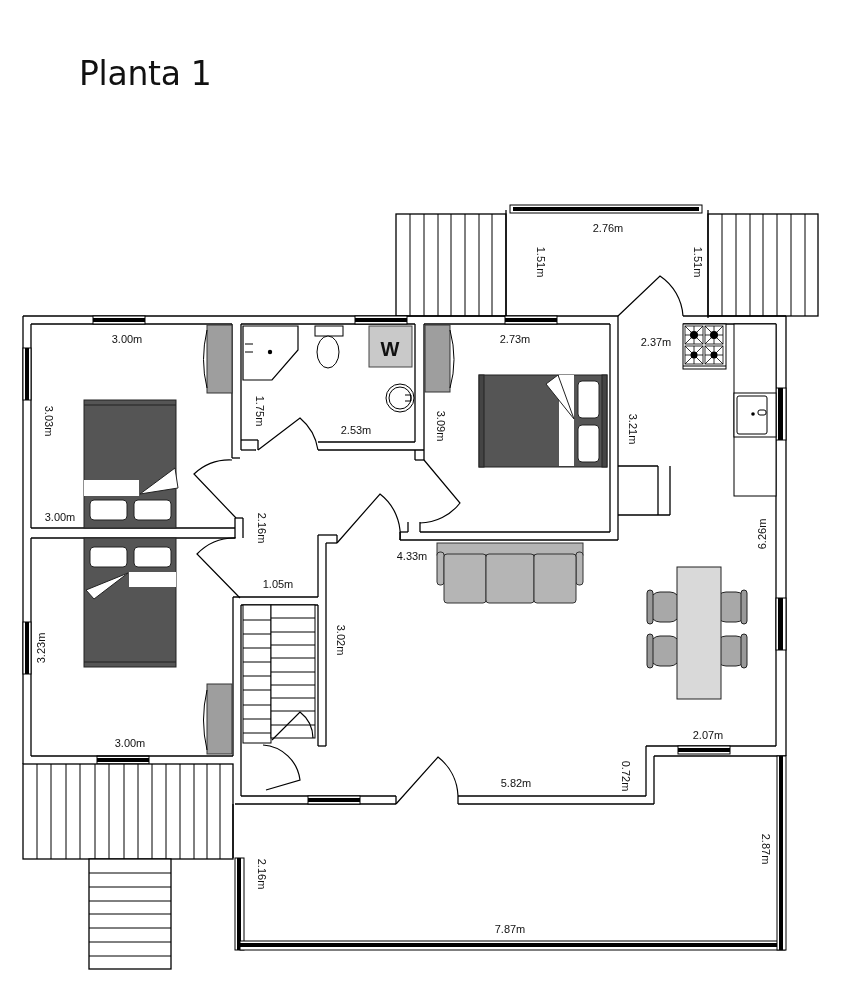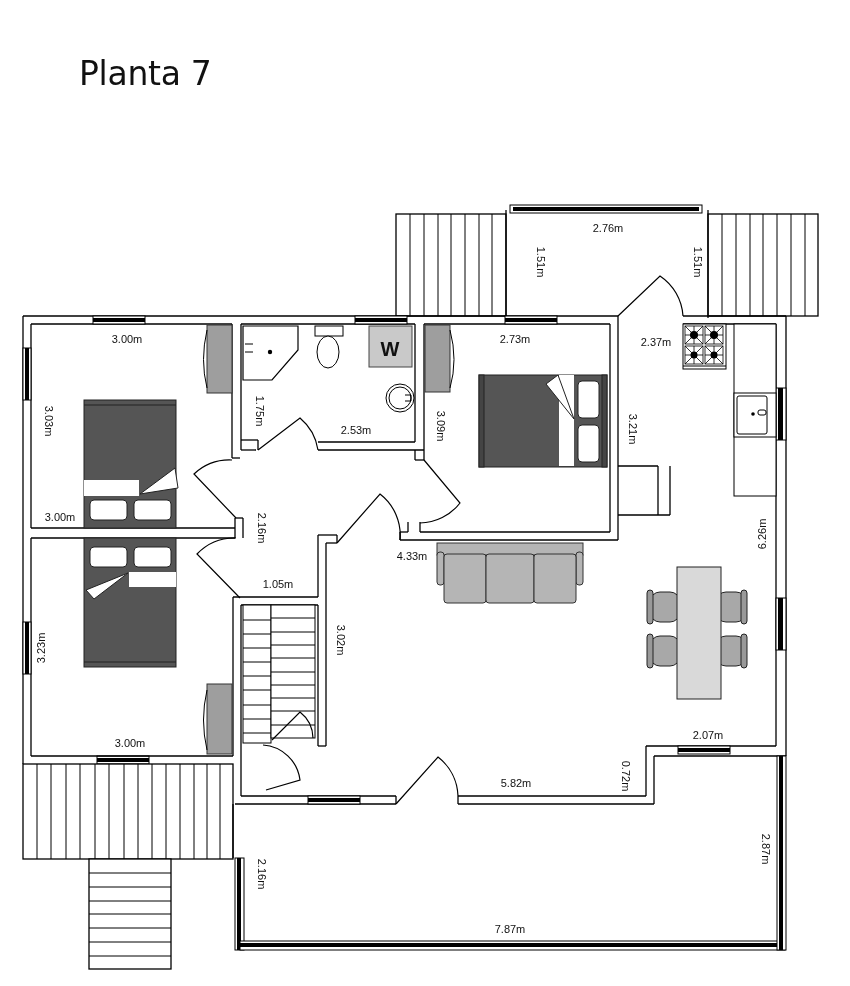--- a/index.html
+++ b/index.html
@@ -18,21 +18,21 @@
   .sheet { fill: #fff; stroke: none; }
   .door-arc { fill: none; stroke: #000; stroke-width: 1.2; }
   .sofa { fill: #b5b5b5; stroke: #333; stroke-width: 1; }
   .table { fill: #d9d9d9; stroke: #222; stroke-width: 1; }
   .chair { fill: #a8a8a8; stroke: #222; stroke-width: 1; }
   .washer { fill: #c9c9c9; stroke: #444; stroke-width: 1; }
 </style>
 </head>
 <body>
 
-<div class="title">Planta 7</div>
+<div class="title">Planta 1</div>
 
 <svg width="850" height="986" viewBox="0 0 850 986">
 
   <g>
     <rect class="deck" x="396" y="214" width="110" height="102"></rect>
     <g class="thin">
       <line x1="410" y1="214" x2="410" y2="316"></line>
         <line x1="424" y1="214" x2="424" y2="316"></line>
       <line x1="438" y1="214" x2="438" y2="316"></line>
         <line x1="451" y1="214" x2="451" y2="316"></line>

